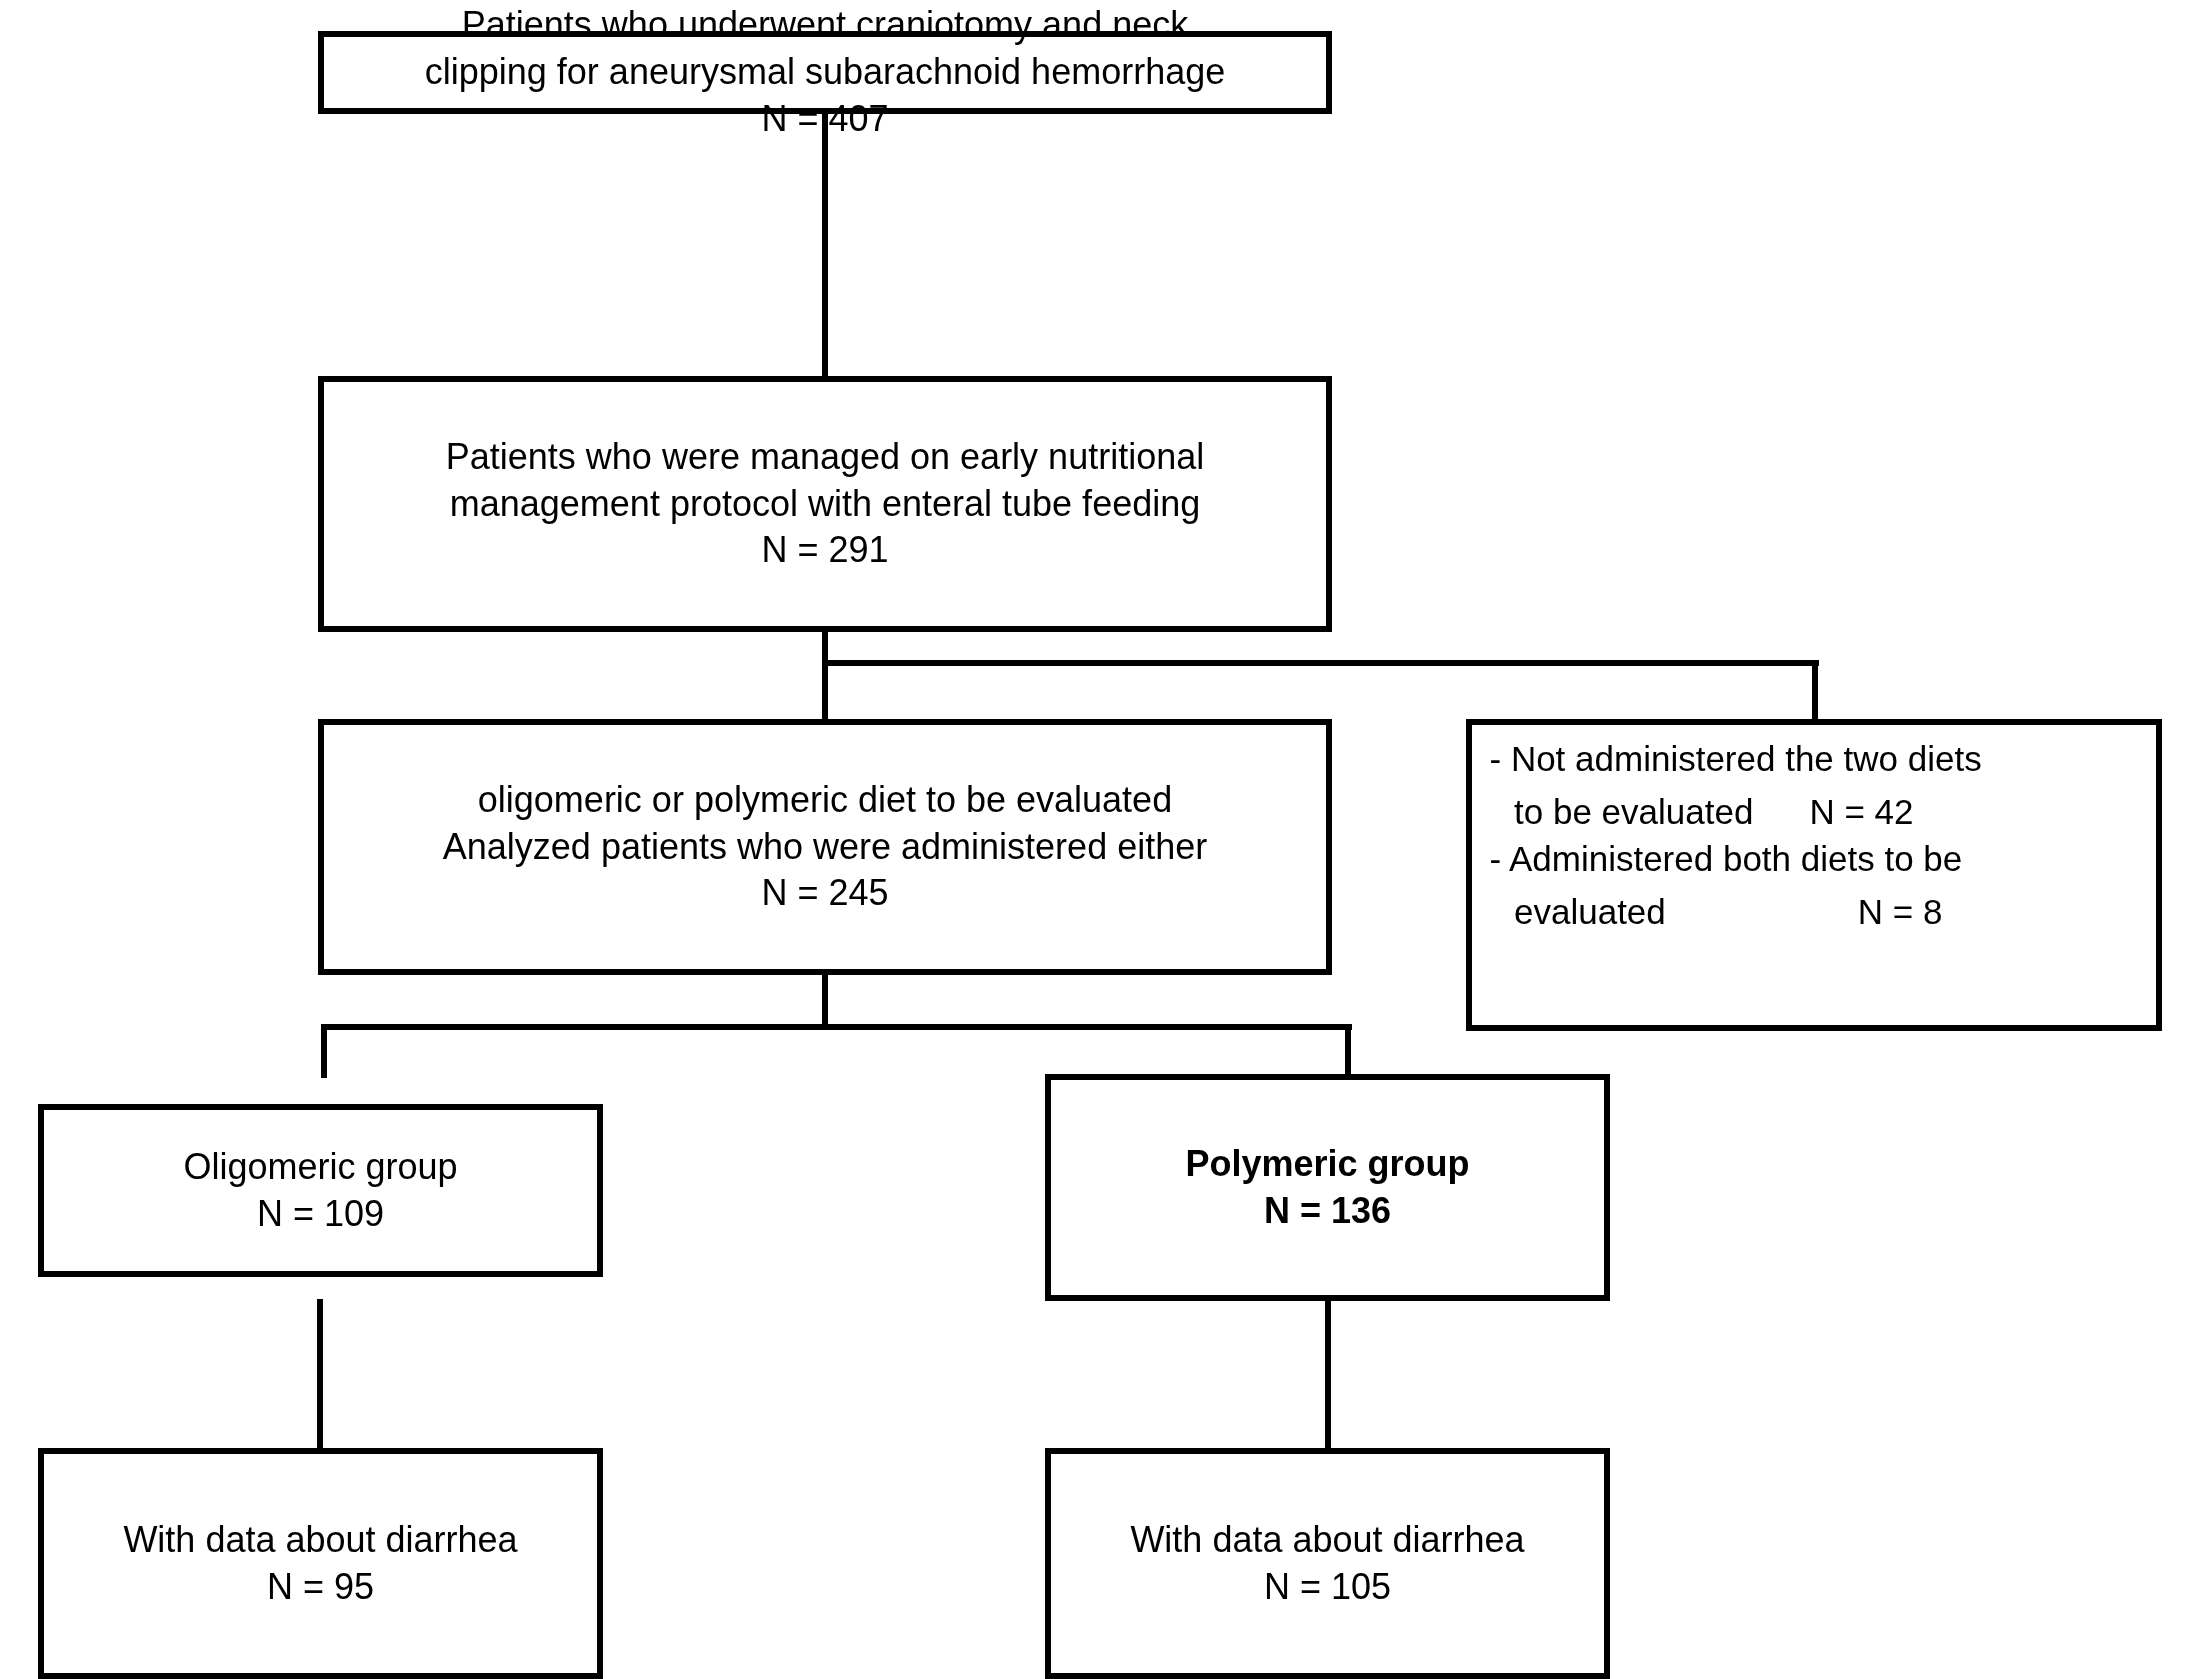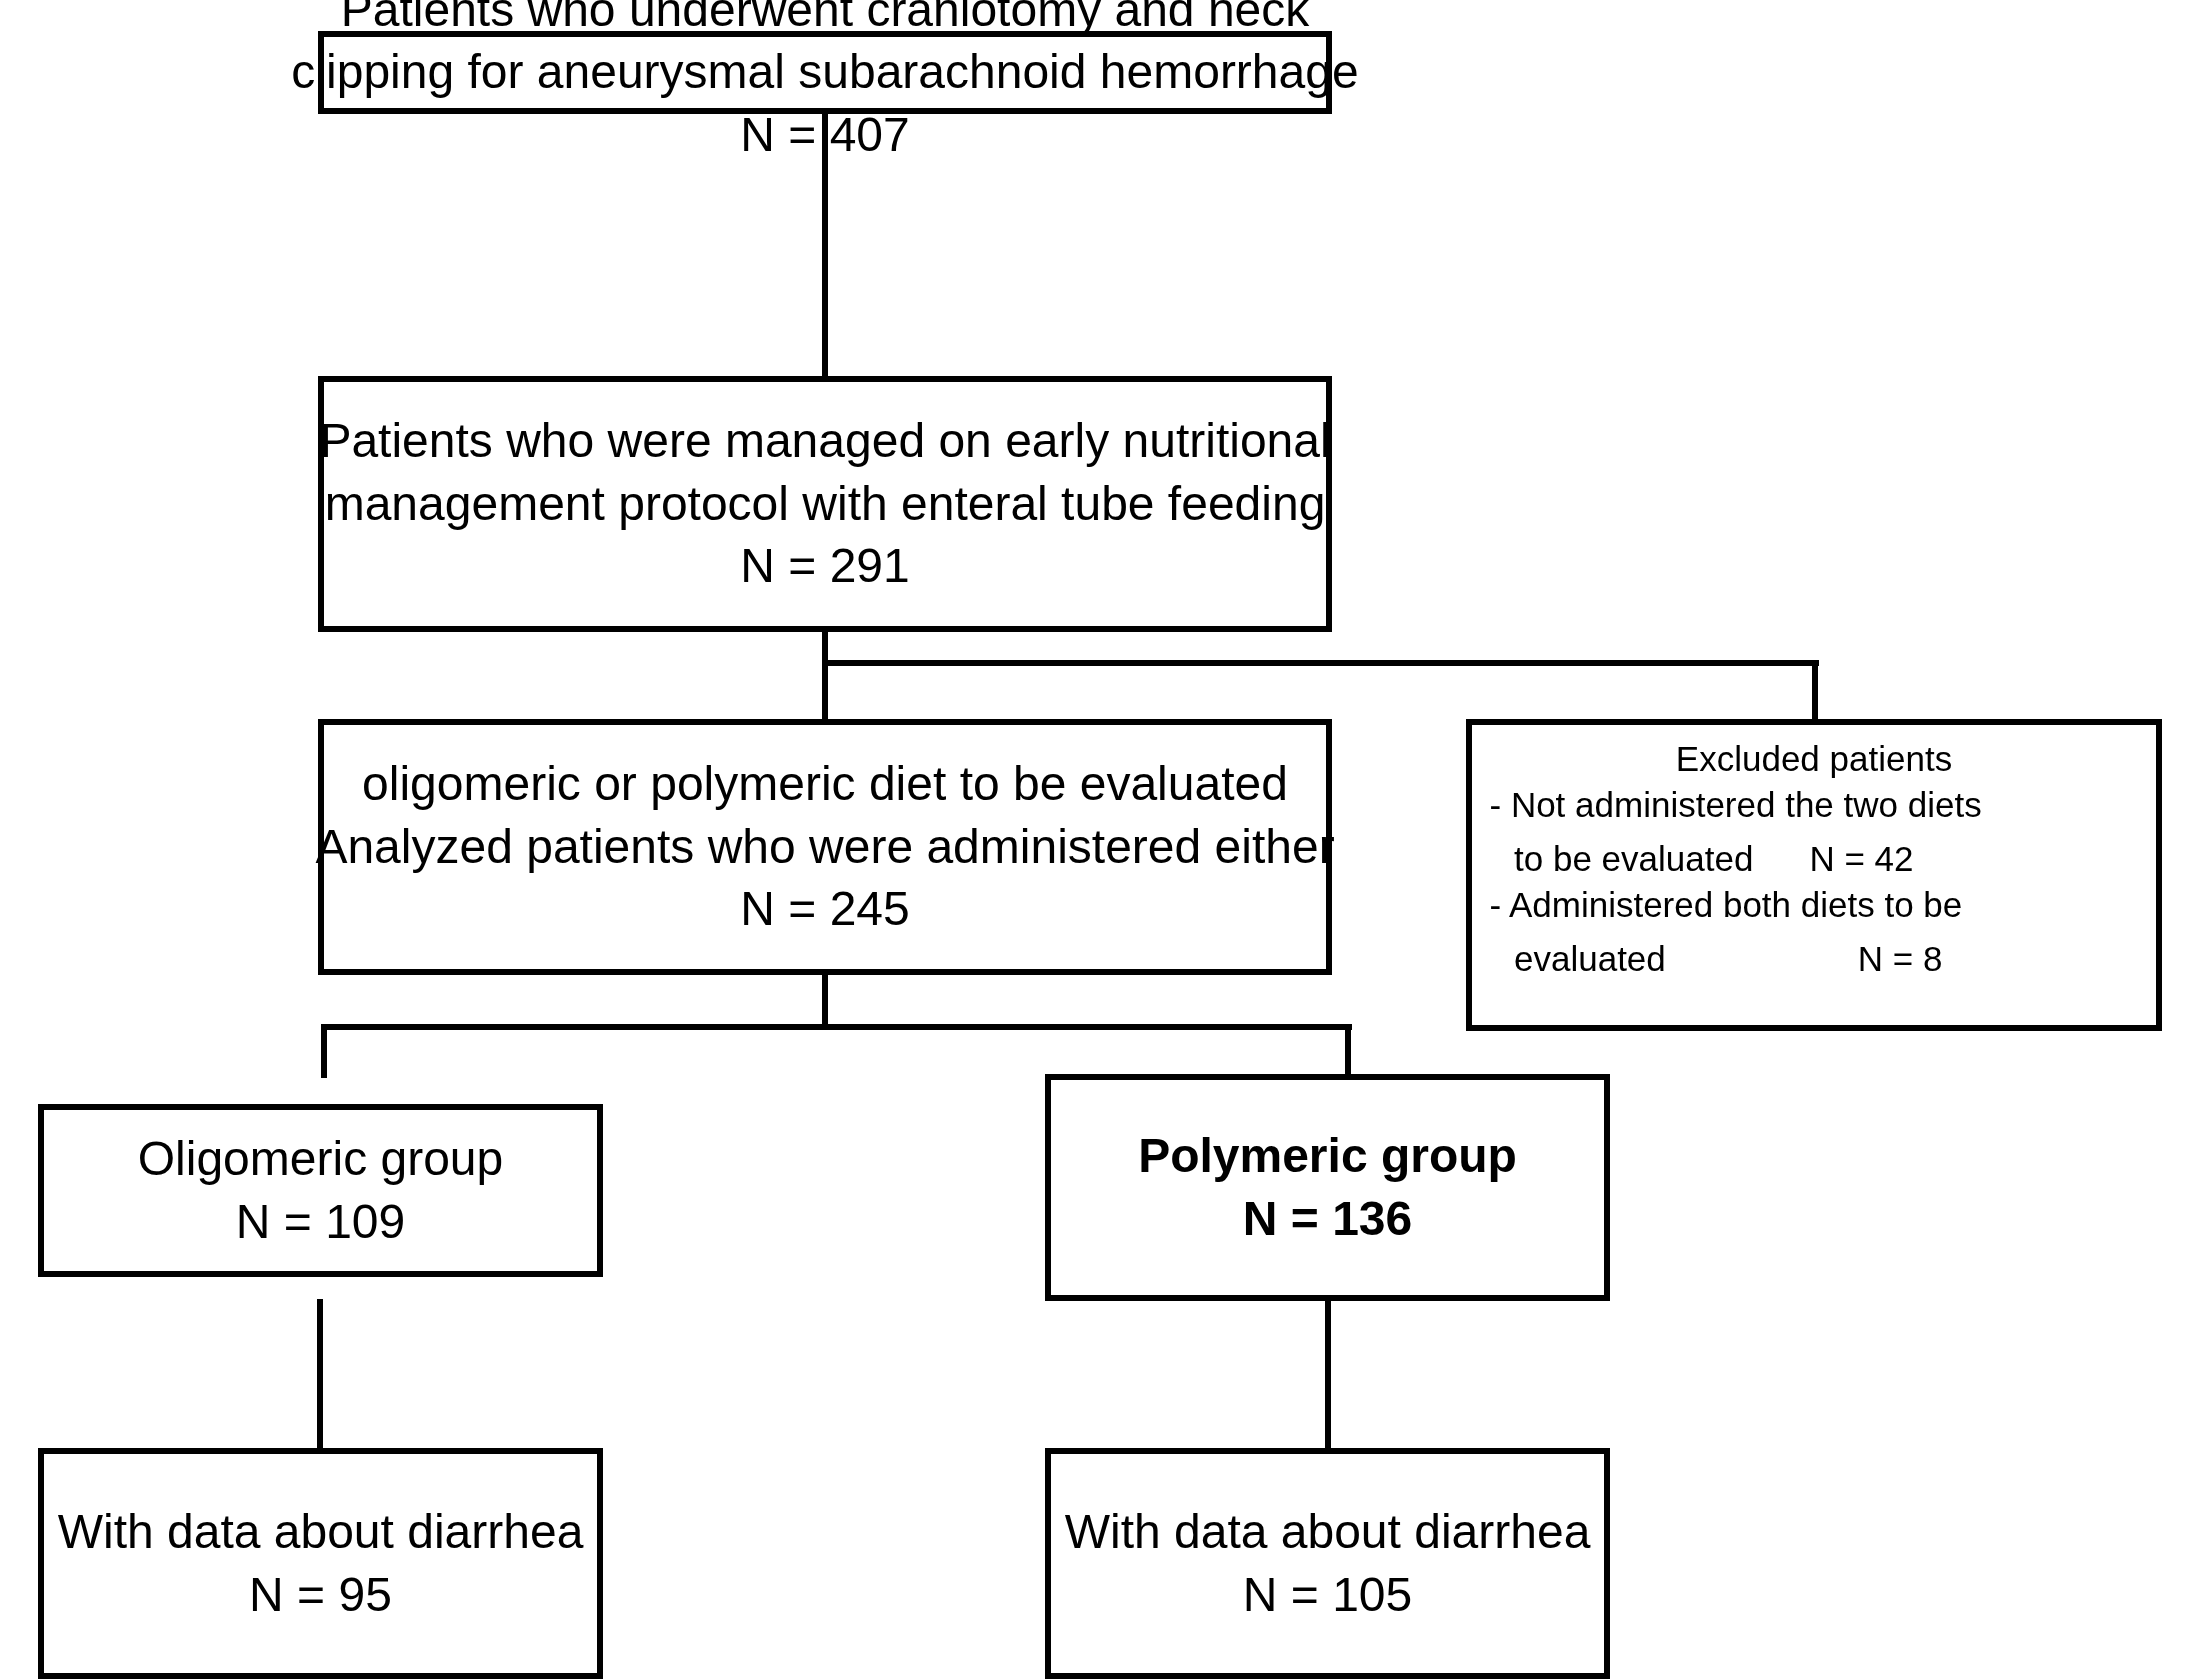--- a/index.html
+++ b/index.html
@@ -20,21 +20,21 @@
     position: absolute;
     box-sizing: border-box;
     border: 6.4px solid #000000;
     background: #ffffff;
     display: flex;
     flex-direction: column;
     align-items: center;
     justify-content: center;
     text-align: left;
     line-height: 1.30;
-    font-size: 48px;
+    font-size: 36px;
     padding: 3.5px 10.5px;
   }
   .node .line { display: block; white-space: nowrap; }
   .node.left-align {
     align-items: stretch;
     text-align: left;
     padding: 4.7px 17.5px;
   }
   .node.left-align .line.center { text-align: center; }
   .node.left-align .line.hang {
@@ -80,21 +80,20 @@
 
   <div class="connector v" style="left:1812px; top:660px; width:6.4px; height:61px;"></div>
 
   <div class="node" style="left:318px; top:719px; width:1014px; height:256px;">
     <span class="line">oligomeric or polymeric diet to be evaluated</span>
     <span class="line">Analyzed patients who were administered either</span>
     <span class="line">N = 245</span>
   </div>
 
   <div class="node left-align" style="left:1466px; top:719px; width:696px; height:312px; font-size:35px; line-height:1.33; justify-content:flex-start; padding-top:10.5px;">
-    <span class="line center">Excluded patients</span>
     <span class="line hang">- Not administered the two diets</span>
     <span class="line hang indent nrow">
       <span>to be evaluated</span><span style="display:inline-block;width:56px;"></span><span class="n-val">N = 42</span>
     </span>
     <span class="line hang">- Administered both diets to be</span>
     <span class="line hang indent nrow">
       <span>evaluated</span><span style="display:inline-block;width:192px;"></span><span class="n-val">N = 8</span>
     </span>
   </div>
 

